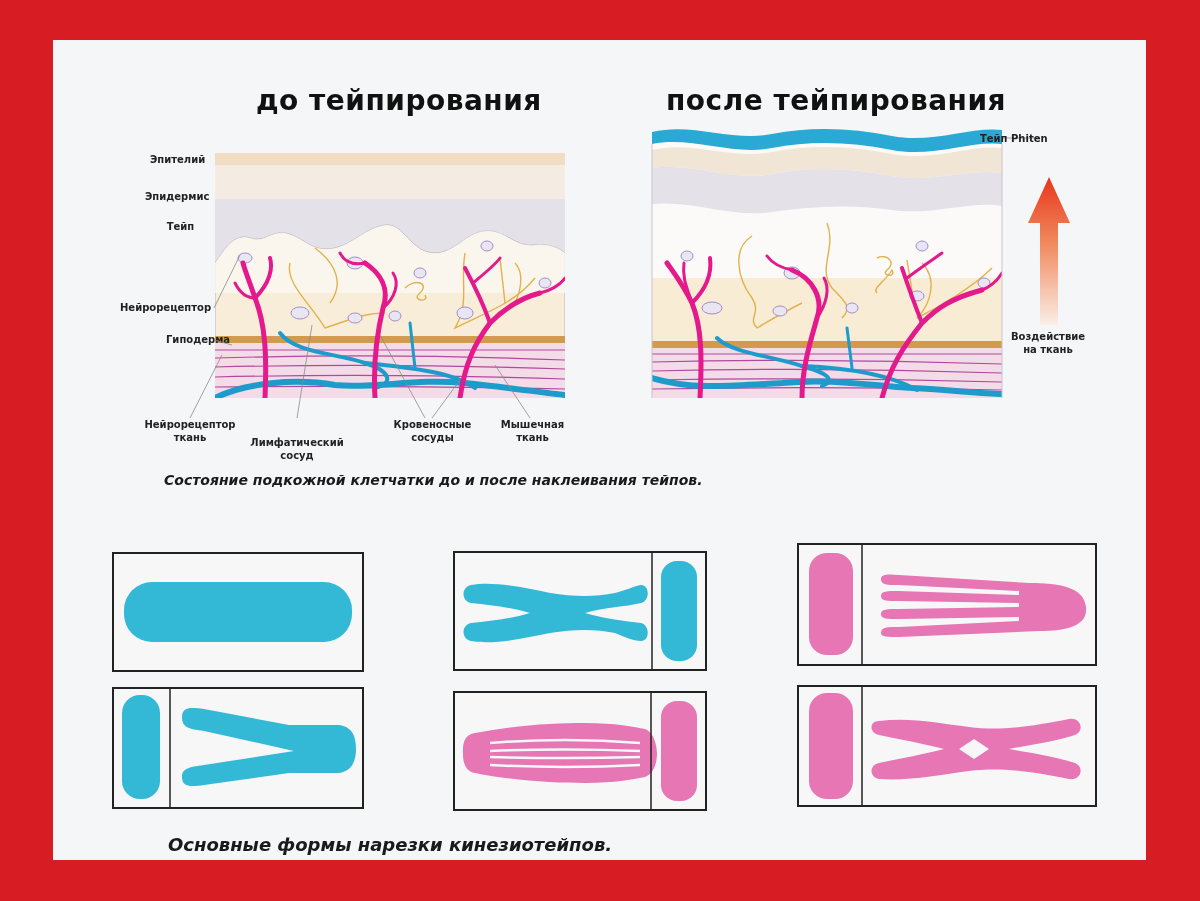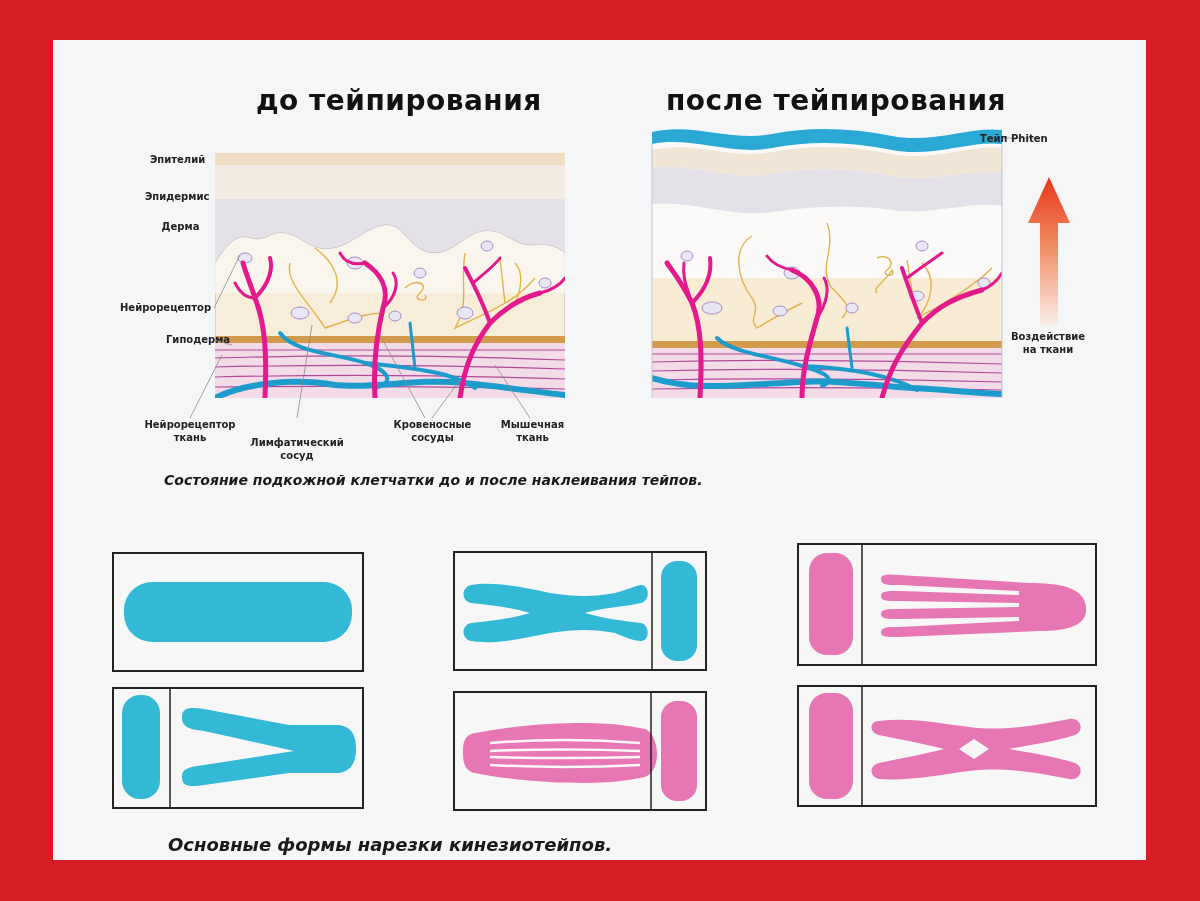--- a/index.html
+++ b/index.html
@@ -87,21 +87,21 @@
       <path d="M245,245 C250,210 260,190 275,170 C290,155 305,145 325,140" stroke-width="5"></path>
       <path d="M275,170 C268,150 258,130 250,115" stroke-width="4"></path>
       <path d="M258,130 C270,120 280,112 285,105" stroke-width="3"></path>
       <path d="M325,140 C335,138 345,132 350,125" stroke-width="3"></path>
     </g>
   </g>
 </svg>
 
 <div class="lbl right" style="left:150px; top:153px; width:60px;">Эпителий</div>
 <div class="lbl right" style="left:145px; top:190px; width:67px;">Эпидермис</div>
-<div class="lbl" style="left:158px; top:220px; width:45px;">Дерма</div>
+<div class="lbl" style="left:158px; top:220px; width:45px;">Тейп</div>
 <div class="lbl right" style="left:120px; top:301px; width:93px;">Нейрорецептор</div>
 <div class="lbl right" style="left:150px; top:333px; width:63px;padding-left:16px;">Гиподерма</div>
 
 <svg width="1200" height="901" style="left:0; top:0; pointer-events:none;">
   <g stroke="#8a8a8a" stroke-width="0.8" fill="none">
     <line x1="214" y1="308" x2="240" y2="255"></line>
     <line x1="214" y1="340" x2="232" y2="345"></line>
     <line x1="190" y1="418" x2="222" y2="355"></line>
     <line x1="297" y1="418" x2="312" y2="325"></line>
     <line x1="425" y1="418" x2="380" y2="335"></line>
@@ -204,21 +204,21 @@
     <linearGradient id="arrowGrad" x1="0" y1="0" x2="0" y2="1">
       <stop offset="0" stop-color="#e8361c"></stop>
       <stop offset="0.45" stop-color="#f08a5e"></stop>
       <stop offset="1" stop-color="#fbeee8"></stop>
     </linearGradient>
   </defs>
   <path d="M25,2 L46,48 L34,48 L34,150 L16,150 L16,48 L4,48 Z" fill="url(#arrowGrad)"></path>
 </svg>
 <div class="lbl" style="left:1008px; top:330px; width:80px;">
   <div>Воздействие</div>
-  <div>на ткани</div>
+  <div>на ткань</div>
 </div>
 
 <div class="caption" style="left:140px; top:472px;">Состояние подкожной клетчатки до и после наклеивания тейпов.</div>
 
 <div class="box" style="left:112px; top:552px; width:252px; height:120px;">
   <svg width="248" height="116">
     <rect x="10" y="28" width="228" height="60" rx="28" fill="#33b8d6"></rect>
   </svg>
 </div>
 

